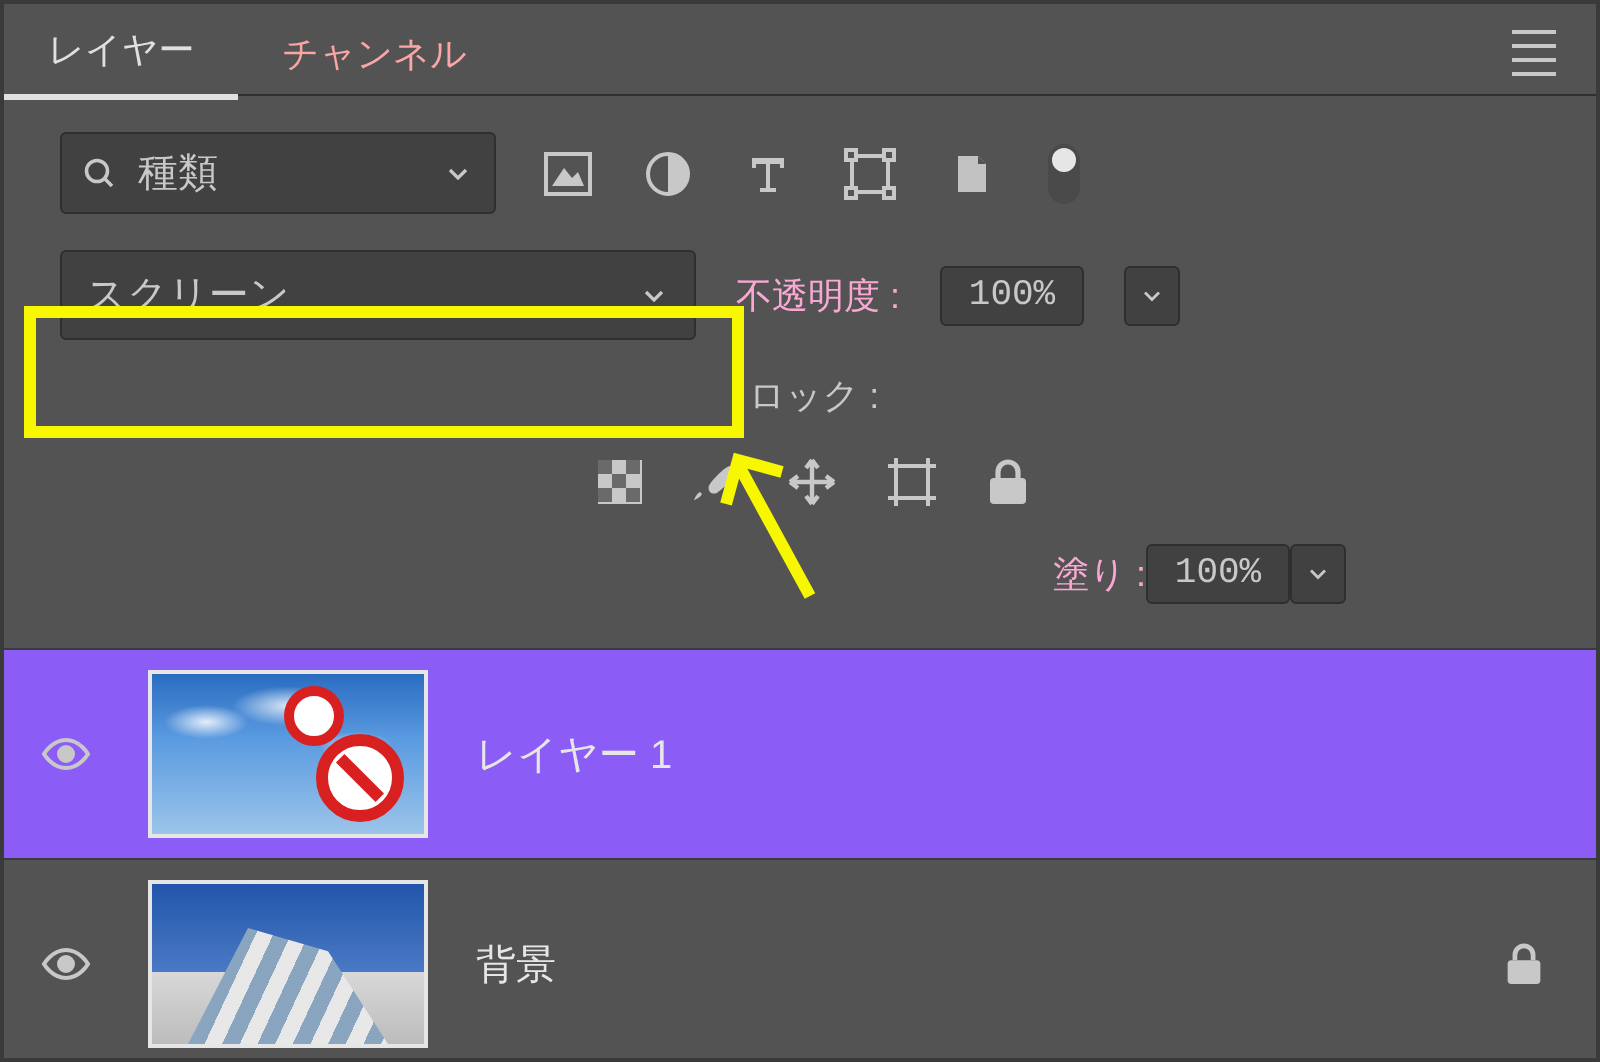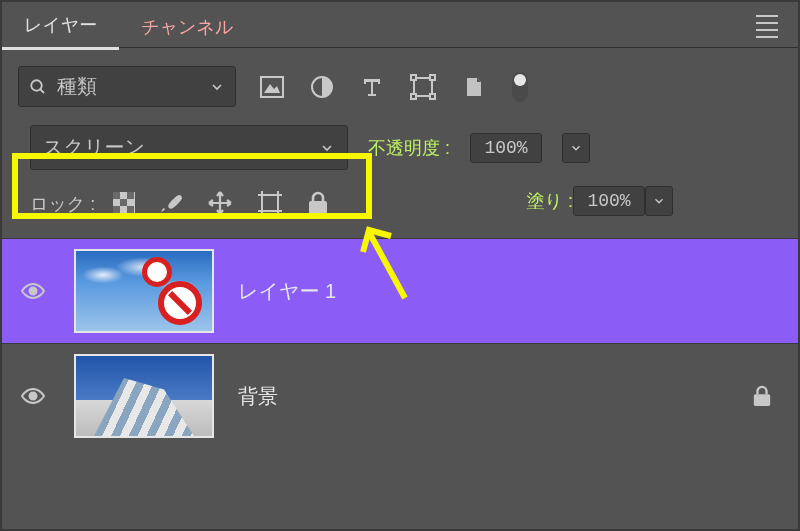--- a/index.html
+++ b/index.html
@@ -44,21 +44,21 @@
       cursor: pointer;
     }
     .hamburger span {
       width: 22px;
       height: 2px;
       background: #c8c8c8;
     }
     .row1 {
       display: flex;
       align-items: center;
-      padding: 18px 14px 0 16px;
+      padding: 18px 14px 0 28px;
       gap: 24px;
     }
     .filter-dd {
       display: flex;
       align-items: center;
       background: #414141;
       border: 1px solid #2f2f2f;
       border-radius: 3px;
       padding: 6px 10px;
       width: 218px;
@@ -97,21 +97,21 @@
       display: flex;
       align-items: center;
       background: #414141;
       border: 1px solid #2f2f2f;
       border-radius: 3px;
       padding: 8px 12px;
       width: 318px;
       font-size: 20px;
     }
     .blend-dd .chev { margin-left: auto; }
-    .lbl { font-size: 18px; color: #bef264; }
+    .lbl { font-size: 18px; color: #f9a8d4; }
     .pct-box {
       display: flex;
       align-items: center;
       background: #414141;
       border: 1px solid #2f2f2f;
       border-radius: 3px;
       padding: 4px 10px;
       font-size: 18px;
       min-width: 72px;
       justify-content: center;
@@ -122,23 +122,24 @@
       height: 30px;
       background: #414141;
       border: 1px solid #2f2f2f;
       border-radius: 3px;
       display: flex;
       align-items: center;
       justify-content: center;
     }
     .row3 {
       display: flex;
-      align-items: flex-end;
+      align-items: center;
       padding: 16px 14px 0 28px;
       gap: 18px;
+      flex-direction: column;
     }
     .lock-lbl { font-size: 18px; }
     .lock-icons { display: flex; gap: 24px; align-items: center; }
     .row3-right {
       margin-left: auto;
       margin-right: 111px;
       display: flex;
       align-items: center;
     }
     .layers {

